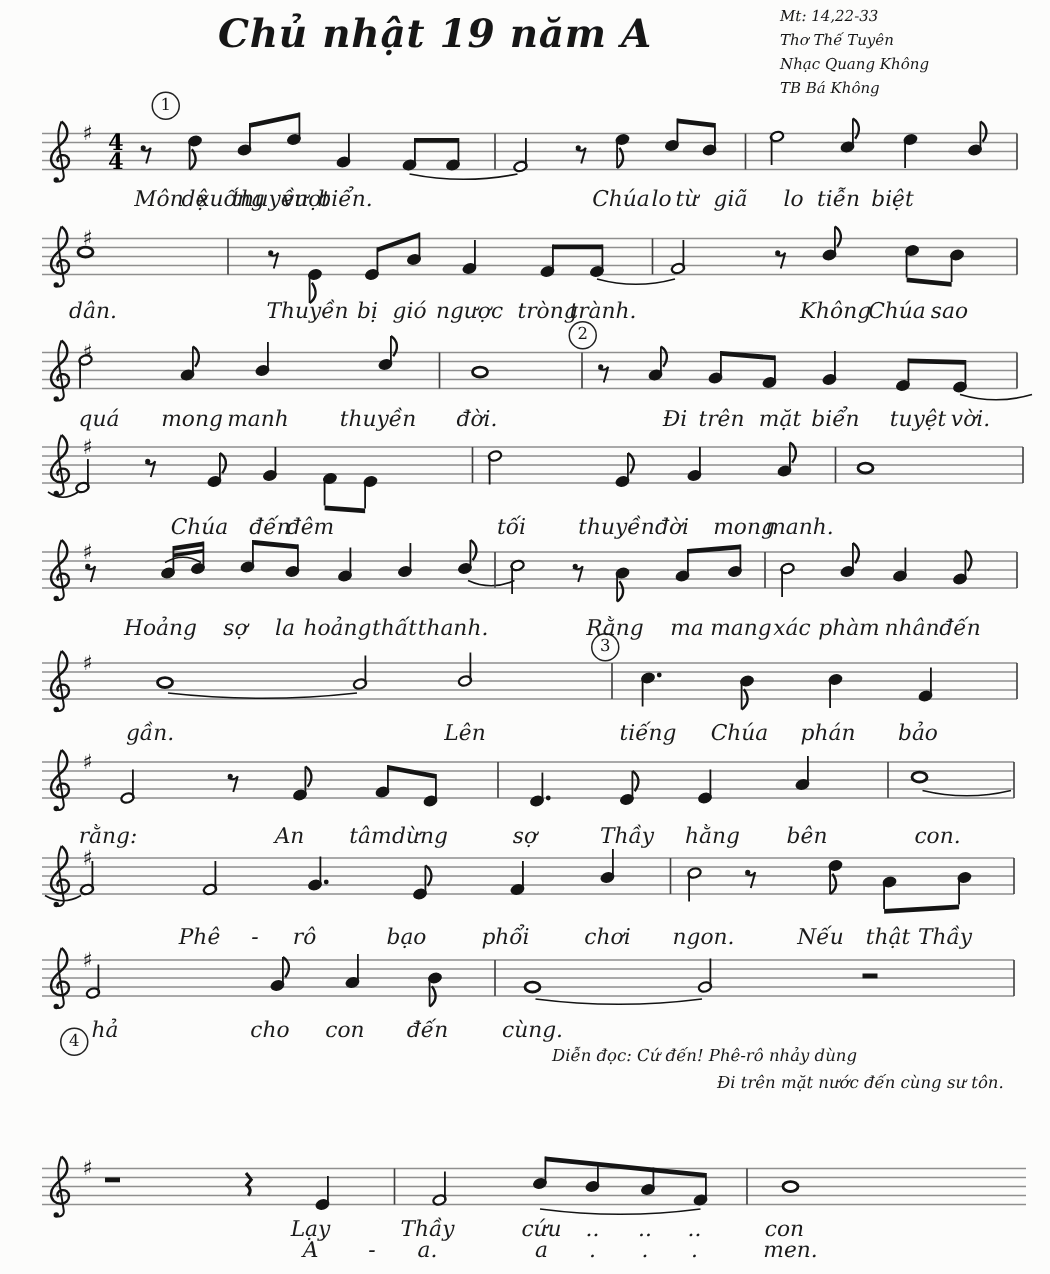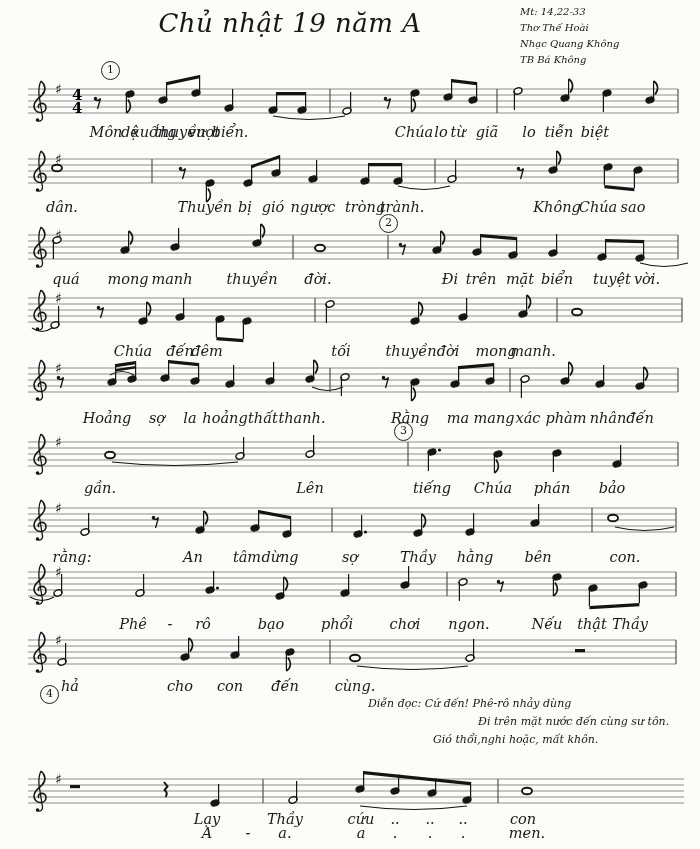--- a/index.html
+++ b/index.html
@@ -1,48 +1,47 @@
 <!DOCTYPE html>
 <html><head>
 <meta charset="utf-8">
 <style>
   html,body{margin:0;padding:0;}
   #page{position:relative;width:700px;height:849px;background:#fcfcfb;color:#161616;
          font-family:"DejaVu Serif", serif;overflow:hidden;}
   #title{position:absolute;left:110px;top:8px;width:360px;text-align:center;
-         font-size:26px;font-weight:normal;font-style:italic;letter-spacing:.5px;}
+         font-size:26px;font-weight:bold;font-style:italic;letter-spacing:.5px;}
   #credits{position:absolute;left:520px;top:4px;font-size:10px;font-style:italic;line-height:16px;white-space:nowrap;}
   .section-circle{position:absolute;width:17px;height:17px;border:1.2px solid #222;border-radius:50%;
          text-align:center;line-height:16px;font-size:11px;font-family:"DejaVu Serif",serif;background:transparent;}
   .spoken{position:absolute;font-size:11px;font-style:italic;white-space:nowrap;}
   svg text.lyr{font-family:"DejaVu Serif",serif;font-style:italic;font-size:14.5px;fill:#1a1a1a;}
   svg .sline{stroke:#8e8e8e;stroke-width:1;}
   svg .bar{stroke:#444;stroke-width:1.1;}
   svg .ink{stroke:#141414;fill:none;}
 </style>
 </head>
 <body>
 
 <div id="page">
   <div id="title">Chủ nhật 19 năm A</div>
   <div id="credits">
     <div>Mt: 14,22-33</div>
-    <div>Thơ Thế Hoài</div>
+    <div>Thơ Thế Tuyên</div>
     <div>Nhạc Quang Không</div>
     <div>TB Bá Không</div>
   </div>
 
   <div class="section-circle" style="left:101px;top:61px;">1</div>
   <div class="section-circle" style="left:379px;top:214px;">2</div>
   <div class="section-circle" style="left:394px;top:422px;">3</div>
   <div class="section-circle" style="left:40px;top:685px;">4</div>
 
   <div class="spoken" style="left:368px;top:697px;">Diễn đọc: Cứ đến! Phê-rô nhảy dùng</div>
   <div class="spoken" style="left:430px;top:715px;margin-left:48px;">Đi trên mặt nước đến cùng sư tôn.</div>
-  <div class="spoken" style="left:433px;top:733px;">Gió thổi,nghi hoặc, mất khôn.</div>
 
   <svg id="score" width="700" height="849" style="position:absolute;left:0;top:0;" xmlns="http://www.w3.org/2000/svg">
       <g>
         <line x1="28" y1="89" x2="678" y2="89" class="sline"></line>
         <line x1="28" y1="95" x2="678" y2="95" class="sline"></line>
         <line x1="28" y1="101" x2="678" y2="101" class="sline"></line>
         <line x1="28" y1="107" x2="678" y2="107" class="sline"></line>
         <line x1="28" y1="113" x2="678" y2="113" class="sline"></line>
         <path d="M 41 81 C 46 85 46 91 42 95
      C 37 99.5 34 102 34 106

